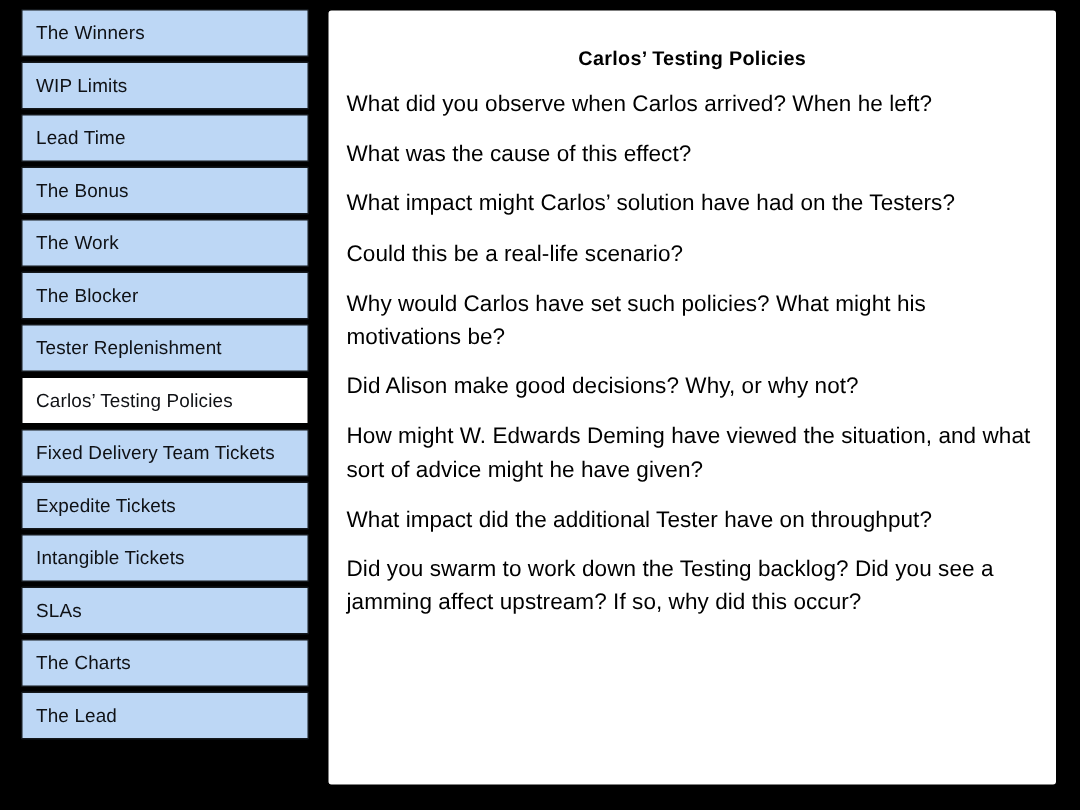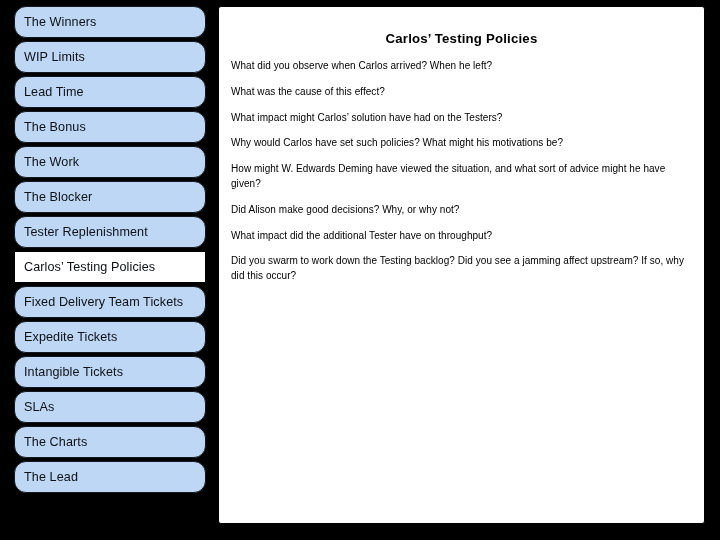--- a/index.html
+++ b/index.html
@@ -29,21 +29,21 @@
     width: 192px;
   }
   .nav-item {
     position: relative;
     box-sizing: border-box;
     width: 192px;
     height: 32px;
     margin-bottom: 3px;
     background: #bdd7f5;
     border: 1px solid #14181c;
-    border-radius: 12px;
+    border-radius: 1px;
     display: flex;
     align-items: center;
     padding: 0 0 0 9px;
     color: #0f1115;
     font-size: 12.6px;
     line-height: 1;
     letter-spacing: 0.1px;
     white-space: nowrap;
     overflow: hidden;
   }
@@ -77,21 +77,21 @@
     color: #000000;
     margin: 24px 0 0 0;
     letter-spacing: 0.2px;
   }
   #question-list {
     list-style: none;
     margin: 0;
     padding: 13px 8px 0 12px;
   }
   #question-list li {
-    font-size: 10px;
+    font-size: 15px;
     color: #000000;
     line-height: 1.48;
     margin: 0 0 11px 0;
     letter-spacing: 0.05px;
   }
 </style>
 </head>
 <body>
 
 <div id="slide">
@@ -140,21 +140,22 @@
         <span class="nav-label">The Lead</span>
       </div>
     </nav>
 
   <section id="content-panel">
     <h1 id="panel-title">Carlos’ Testing Policies</h1>
     <ul id="question-list">
         <li>What did you observe when Carlos arrived? When he left?</li>
         <li>What was the cause of this effect?</li>
         <li>What impact might Carlos’ solution have had on the Testers?</li>
+        <li>Could this be a real-life scenario?</li>
         <li>Why would Carlos have set such policies? What might his motivations be?</li>
+        <li>Did Alison make good decisions? Why, or why not?</li>
         <li>How might W. Edwards Deming have viewed the situation, and what sort of advice might he have given?</li>
-        <li>Did Alison make good decisions? Why, or why not?</li>
         <li>What impact did the additional Tester have on throughput?</li>
         <li>Did you swarm to work down the Testing backlog? Did you see a jamming affect upstream? If so, why did this occur?</li>
       </ul>
   </section>
 
 </div>
 
 </body></html>

